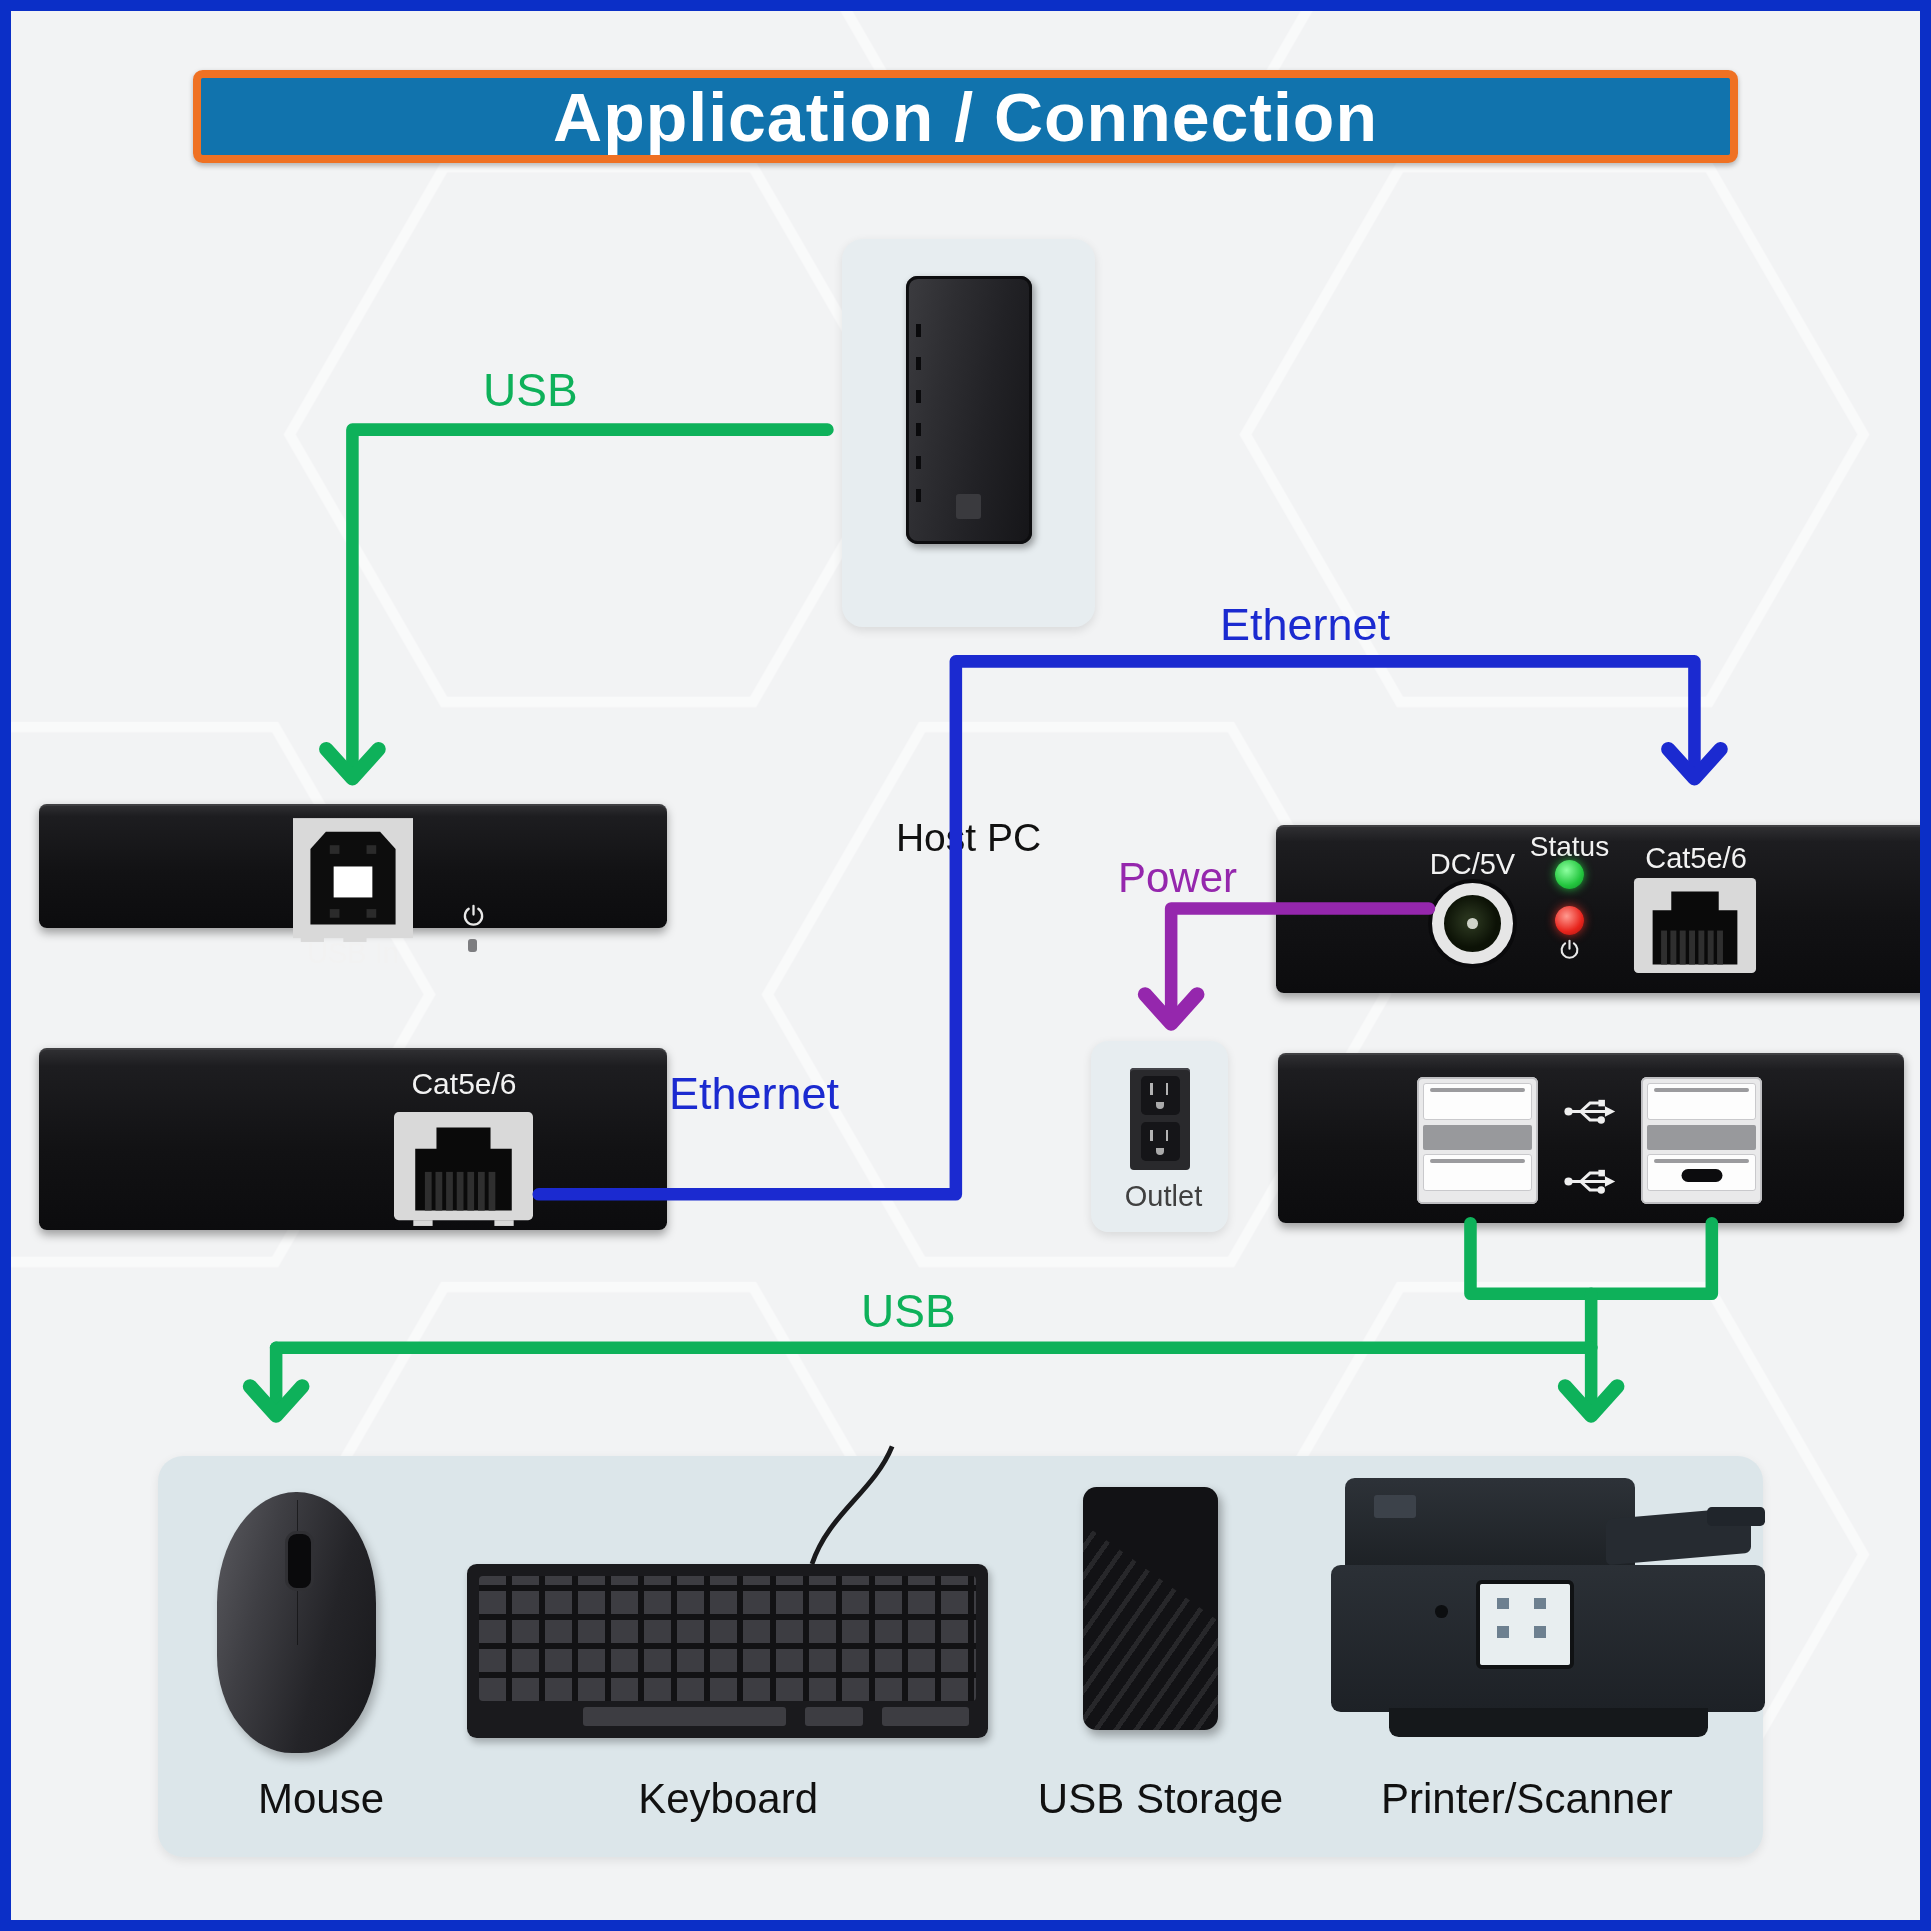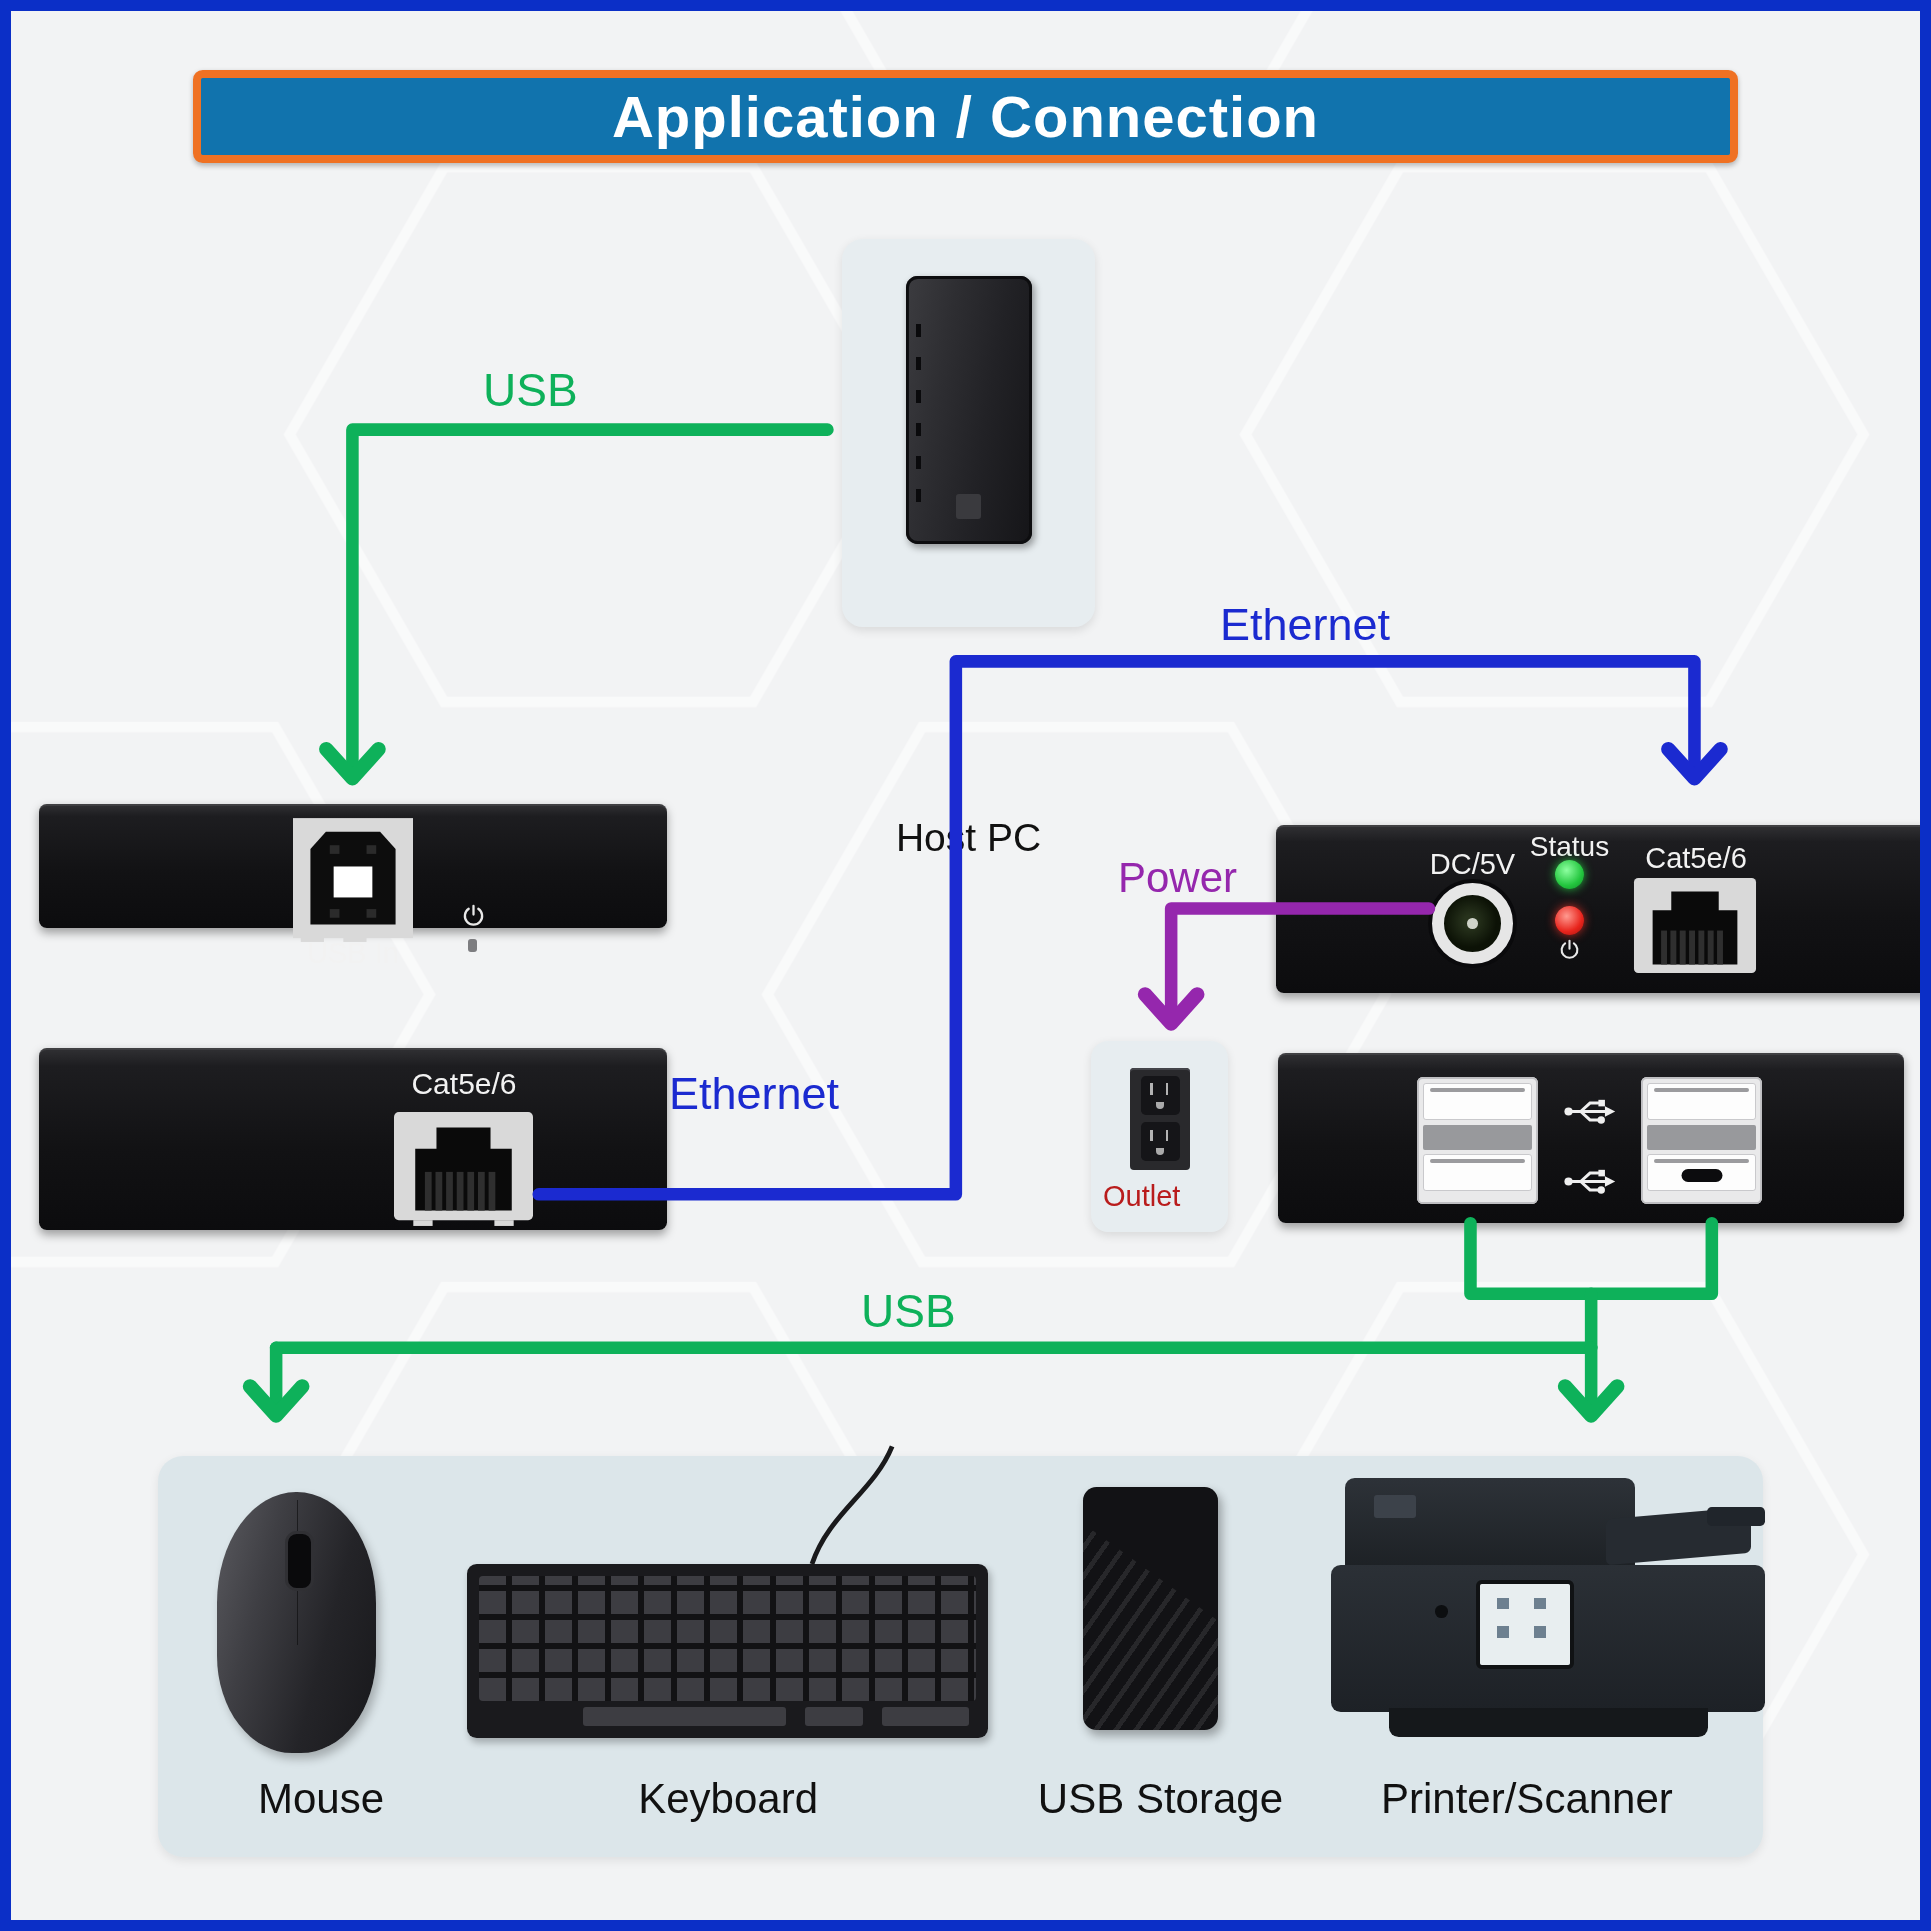--- a/index.html
+++ b/index.html
@@ -22,21 +22,21 @@
   .frame{position:absolute;inset:0;border:11.6px solid var(--frame);pointer-events:none;z-index:60;}
   .hexbg{position:absolute;inset:0;z-index:0;}
   .lines{position:absolute;inset:0;z-index:3;pointer-events:none;}
   
   .banner{
     position:absolute;left:193px;top:70px;width:1545px;height:93px;box-sizing:border-box;
     background:var(--banner-fill);border:8.7px solid var(--banner-border);border-radius:9.7px;
     display:flex;align-items:center;justify-content:center;z-index:4;
     box-shadow:0 2.9px 5.8px rgba(0,0,0,.25);
   }
-  .banner .t{color:#fff;font-size:58px;font-weight:bold;letter-spacing:1px;}
+  .banner .t{color:#fff;font-size:68px;font-weight:bold;letter-spacing:1px;}
   
   .card{position:absolute;background:var(--card);border-radius:21px;box-shadow:0 3.9px 9.7px rgba(0,0,0,.10);z-index:2;}
   .hostpc{left:842px;top:239px;width:253px;height:388px;}
   .tower{
     position:absolute;left:64px;top:37px;width:126px;height:268px;border-radius:11.6px;
     background:linear-gradient(100deg,#3c3c40 0%,#2e2e32 30%,#222226 60%,#151518 100%);
     box-shadow:inset 0 0 0 2.9px #0d0d0f, 2.9px 3.9px 7.7px rgba(0,0,0,.35);
   }
   .tower .ports{position:absolute;left:9.7px;top:33px;width:5.8px;height:193px;
     background:repeating-linear-gradient(0deg,#0a0a0c 0 13.5px,transparent 13.5px 33px);}
@@ -96,21 +96,21 @@
   .usbmod .band{height:25px;margin:4.8px 0;background:#98999c;border-radius:1.9px;}
   .usbmod .pill{position:absolute;left:50%;top:13.5px;transform:translateX(-50%);width:41px;height:13.5px;background:#0c0c0e;border-radius:6.8px;}
   
   .outletcard{left:1091px;top:1041px;width:137px;height:191px;border-radius:17.4px;}
   .outletbody{position:absolute;left:39px;top:27px;width:60px;height:102px;background:#29292c;border-radius:3.9px;
     box-shadow:inset 0 1.9px 0 #44444a;}
   .socket{position:absolute;left:10.6px;width:39px;height:39px;background:#151518;border-radius:4.8px;}
   .socket .s1,.socket .s2{position:absolute;top:7.7px;width:2.9px;height:11.6px;background:#cfcfcf;opacity:.85;}
   .socket .s1{left:9.7px;} .socket .s2{left:25px;}
   .socket .g{position:absolute;left:15.4px;bottom:5.8px;width:7.7px;height:6.8px;border-radius:0 0 4.8px 4.8px;background:#cfcfcf;opacity:.8;}
-  .outletcard .olab{position:absolute;left:12px;top:139px;width:100%;font-size:29px;color:#b91c1c;}
+  .outletcard .olab{position:absolute;left:4px;top:139px;width:100%;text-align:center;font-size:29px;color:#404040;}
   
   .bigcard{position:absolute;left:158px;top:1456px;width:1605px;height:401px;background:var(--bigcard);border-radius:25px;z-index:2;box-shadow:0 3.9px 9.7px rgba(0,0,0,.08);}
   .plabel{position:absolute;top:319px;text-align:right;font-size:42px;color:#111;}
   .mouse{position:absolute;left:59px;top:36px;width:159px;height:261px;
     border-radius:79px 79px 75px 75px/111px 111px 97px 97px;
     background:linear-gradient(105deg,#5b5b60 0%,#3f3f44 30%,#242428 65%,#18181b 100%);
     box-shadow:3.9px 5.8px 9.7px rgba(0,0,0,.25);}
   .mouse::before{content:"";position:absolute;left:50%;top:7.7px;width:1.9px;height:145px;background:#0e0e10;opacity:.65;}
   .mouse .wheel{position:absolute;left:50%;margin-left:-11.6px;top:39px;width:23px;height:54px;border-radius:11.6px;
     background:#0a0a0c;border:3.9px solid #303034;}

